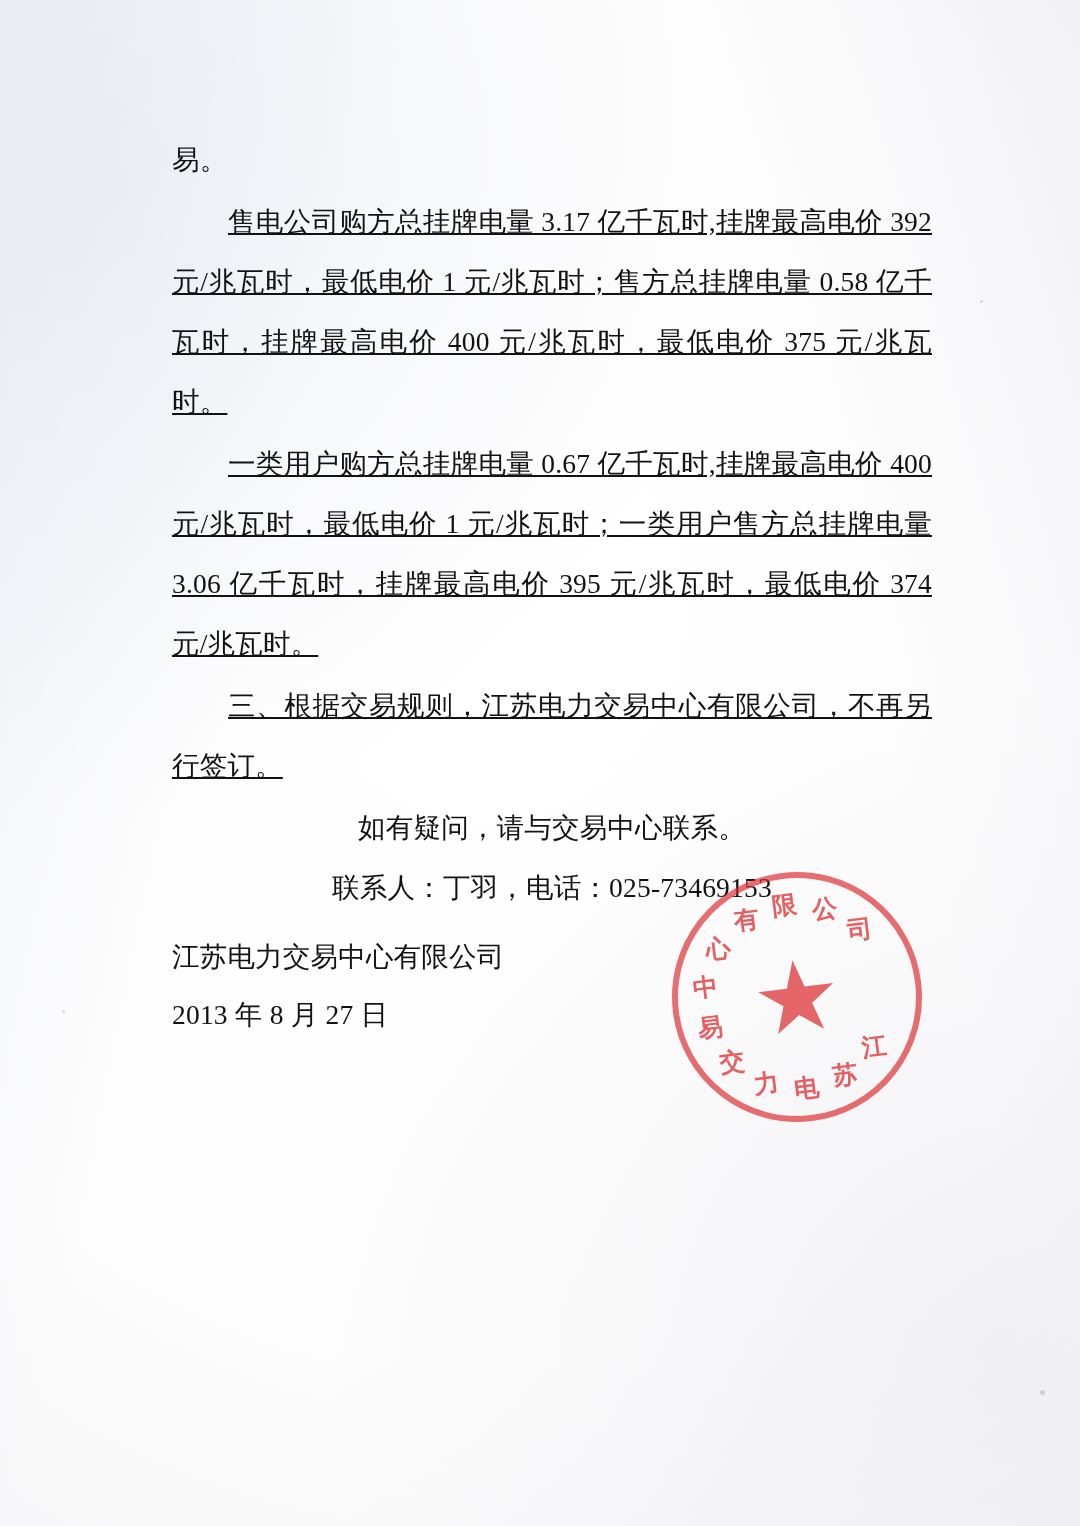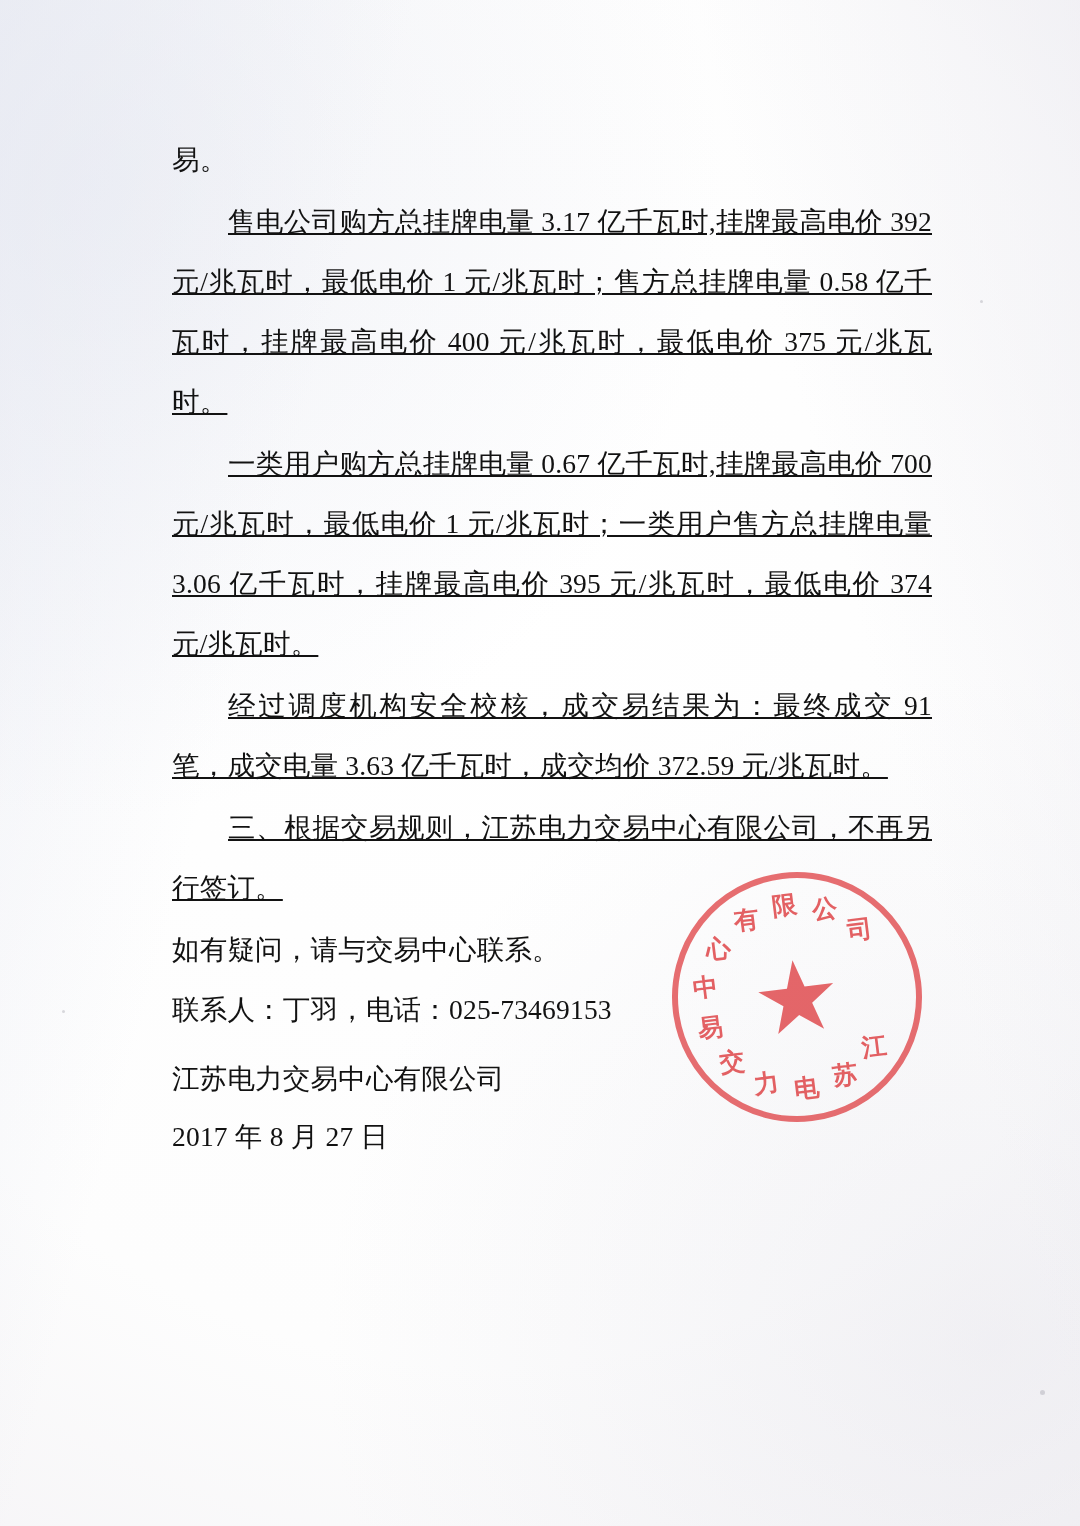--- a/index.html
+++ b/index.html
@@ -53,21 +53,21 @@
     text-align: justify;
     text-justify: inter-ideograph;
   }
   .indent {
     text-indent: 56px;
     text-decoration: underline;
   }
 
   .contact-line {
     margin: 0;
-    text-align: left;
+    text-align: center;
   }
   .contact-line.sub {
     text-indent: 56px;
   }
 
   .sign-block {
     margin-top: 10px;
     text-align: left;
     padding-right: 10px;
   }
@@ -131,34 +131,33 @@
 <body>
 
 <div class="page">
 
   <div class="doc-body">
 
     <p class="para">易。</p>
 
     <p class="para indent">售电公司购方总挂牌电量 3.17 亿千瓦时,挂牌最高电价 392 元/兆瓦时，最低电价 1 元/兆瓦时；售方总挂牌电量 0.58 亿千瓦时，挂牌最高电价 400 元/兆瓦时，最低电价 375 元/兆瓦时。</p>
 
-    <p class="para indent">一类用户购方总挂牌电量 0.67 亿千瓦时,挂牌最高电价 700 元/兆瓦时，最低电价 1 元/兆瓦时；一类用户售方总挂牌电量 3.06 亿千瓦时，挂牌最高电价 395 元/兆瓦时，最低电价 374 元/兆瓦时。</p>
+    <p class="para indent">一类用户购方总挂牌电量 0.67 亿千瓦时,挂牌最高电价 400 元/兆瓦时，最低电价 1 元/兆瓦时；一类用户售方总挂牌电量 3.06 亿千瓦时，挂牌最高电价 395 元/兆瓦时，最低电价 374 元/兆瓦时。</p>
 
-    <p class="para indent">经过调度机构安全校核，成交易结果为：最终成交 91 笔，成交电量 3.63 亿千瓦时，成交均价 372.59 元/兆瓦时。</p>
 
     <p class="para indent">三、根据交易规则，江苏电力交易中心有限公司，不再另行签订。</p>
 
     <p class="contact-line">如有疑问，请与交易中心联系。</p>
 
     <p class="contact-line">联系人：丁羽，电话：025-73469153</p>
 
 
     <div class="sign-block">
       <p class="sign-line">江苏电力交易中心有限公司</p>
-      <p class="sign-line">2017 年 8 月 27 日</p>
+      <p class="sign-line">2013 年 8 月 27 日</p>
     </div>
 
   </div>
 
   <div class="seal">
     <div class="seal-star">★</div>
     <div class="seal-text" id="seal-ring">
         <span class="seal-char" style="transform: rotate(-230deg) translate(0px, -92px) rotate(230deg); transform-origin: 50% 50%;">江</span>
         <span class="seal-char" style="transform: rotate(-204.545deg) translate(0px, -92px) rotate(204.545deg); transform-origin: 50% 50%;">苏</span>
         <span class="seal-char" style="transform: rotate(-179.091deg) translate(0px, -92px) rotate(179.091deg); transform-origin: 50% 50%;">电</span>

